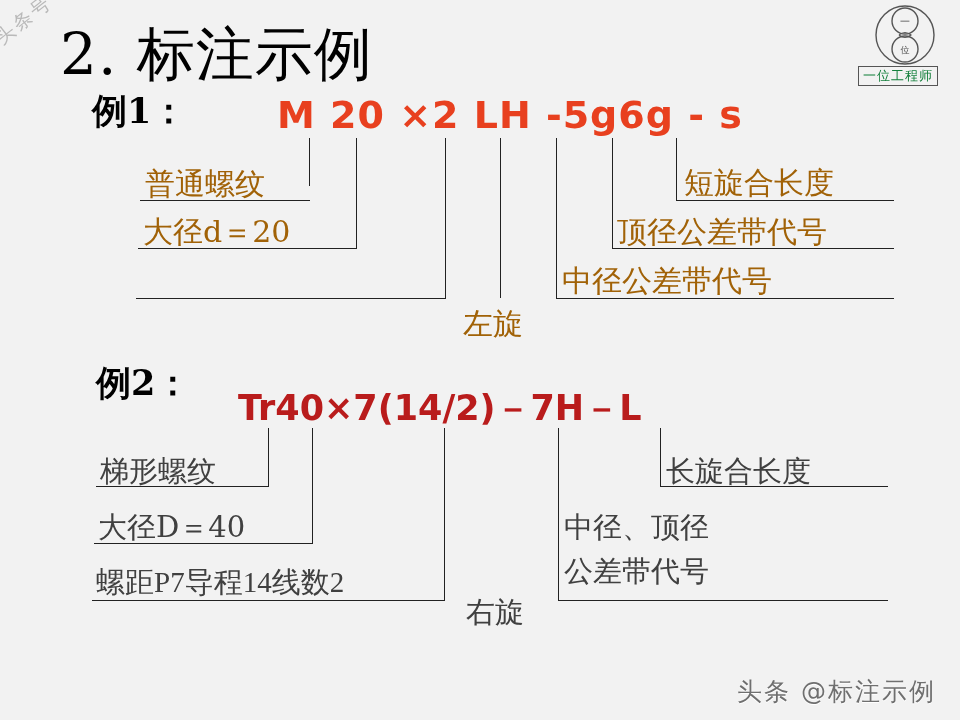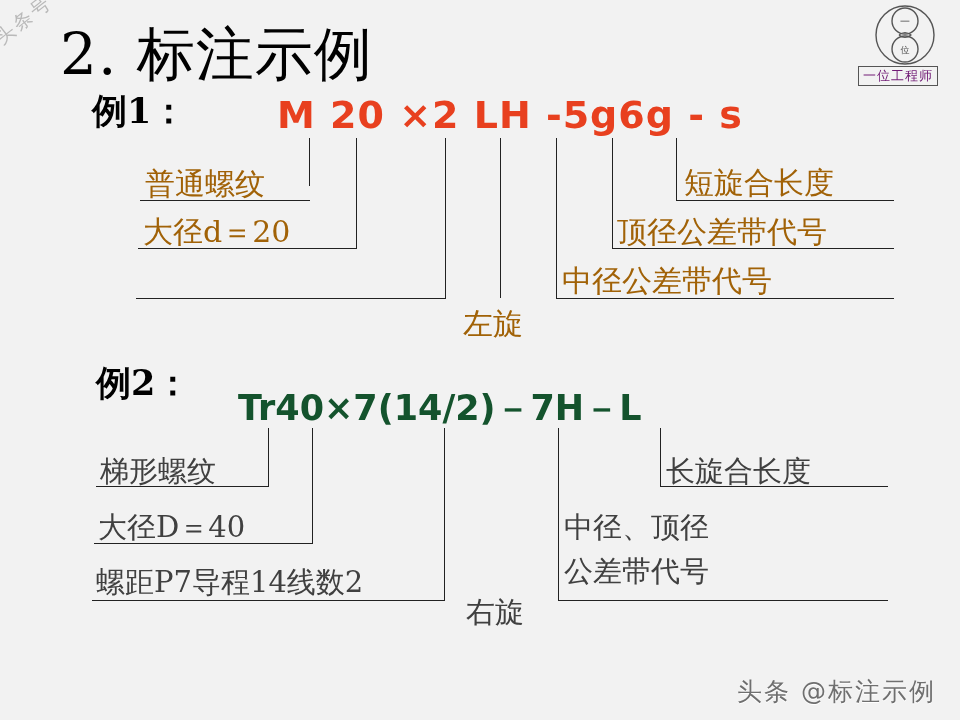--- a/index.html
+++ b/index.html
@@ -61,21 +61,21 @@
     bottom: 0;
     width: 80px;
     height: 20px;
     border: 1px solid #555;
     box-sizing: border-box;
     display: flex;
     align-items: center;
     justify-content: center;
     font-size: 13px;
     letter-spacing: 1px;
-    color: #701a75;
+    color: #15803d;
     background: #f2f2f2;
   }
 
   
   .title {
     position: absolute;
     left: 60px;
     top: 16px;
     font-size: 58px;
     color: #000;
@@ -105,21 +105,21 @@
     left: 277px;
     top: 93px;
     font-size: 38px;
     color: #e8401f;
     letter-spacing: 1px;
   }
   #formula2 {
     left: 238px;
     top: 385px;
     font-size: 35px;
-    color: #14532d;
+    color: #b91c1c;
     letter-spacing: 0px;
   }
 
   
   .vline {
     position: absolute;
     width: 1px;
     background: #222;
   }
   .hline {
@@ -208,21 +208,21 @@
   <div class="hline" style="left:92px; top:600px; width:353px;"></div>
 
   <div class="vline" style="left:558px; top:428px; height:172px;"></div>
   <div class="hline" style="left:558px; top:600px; width:330px;"></div>
 
   <div class="vline" style="left:660px; top:428px; height:58px;"></div>
   <div class="hline" style="left:660px; top:486px; width:228px;"></div>
 
   <div class="ann med green" style="left:100px; top:452px;">梯形螺纹</div>
   <div class="ann med green" style="left:98px; top:508px;">大径D＝40</div>
-  <div class="ann med green" style="left:96px; top:563px;">螺距P7导程14线数2</div>
+  <div class="ann med green" style="left:96px; top:563px;font-family:Liberation Serif, serif;">螺距P7导程14线数2</div>
 
   <div class="ann med green" style="left:466px; top:593px;">右旋</div>
 
   <div class="ann med green" style="left:666px; top:452px;">长旋合长度</div>
   <div class="ann med green" style="left:564px; top:508px;text-align:right;">中径、顶径</div>
   <div class="ann med green" style="left:564px; top:552px;">公差带代号</div>
 
   <div class="wm-bottom">头条 @标注示例</div>
 
 </div>

